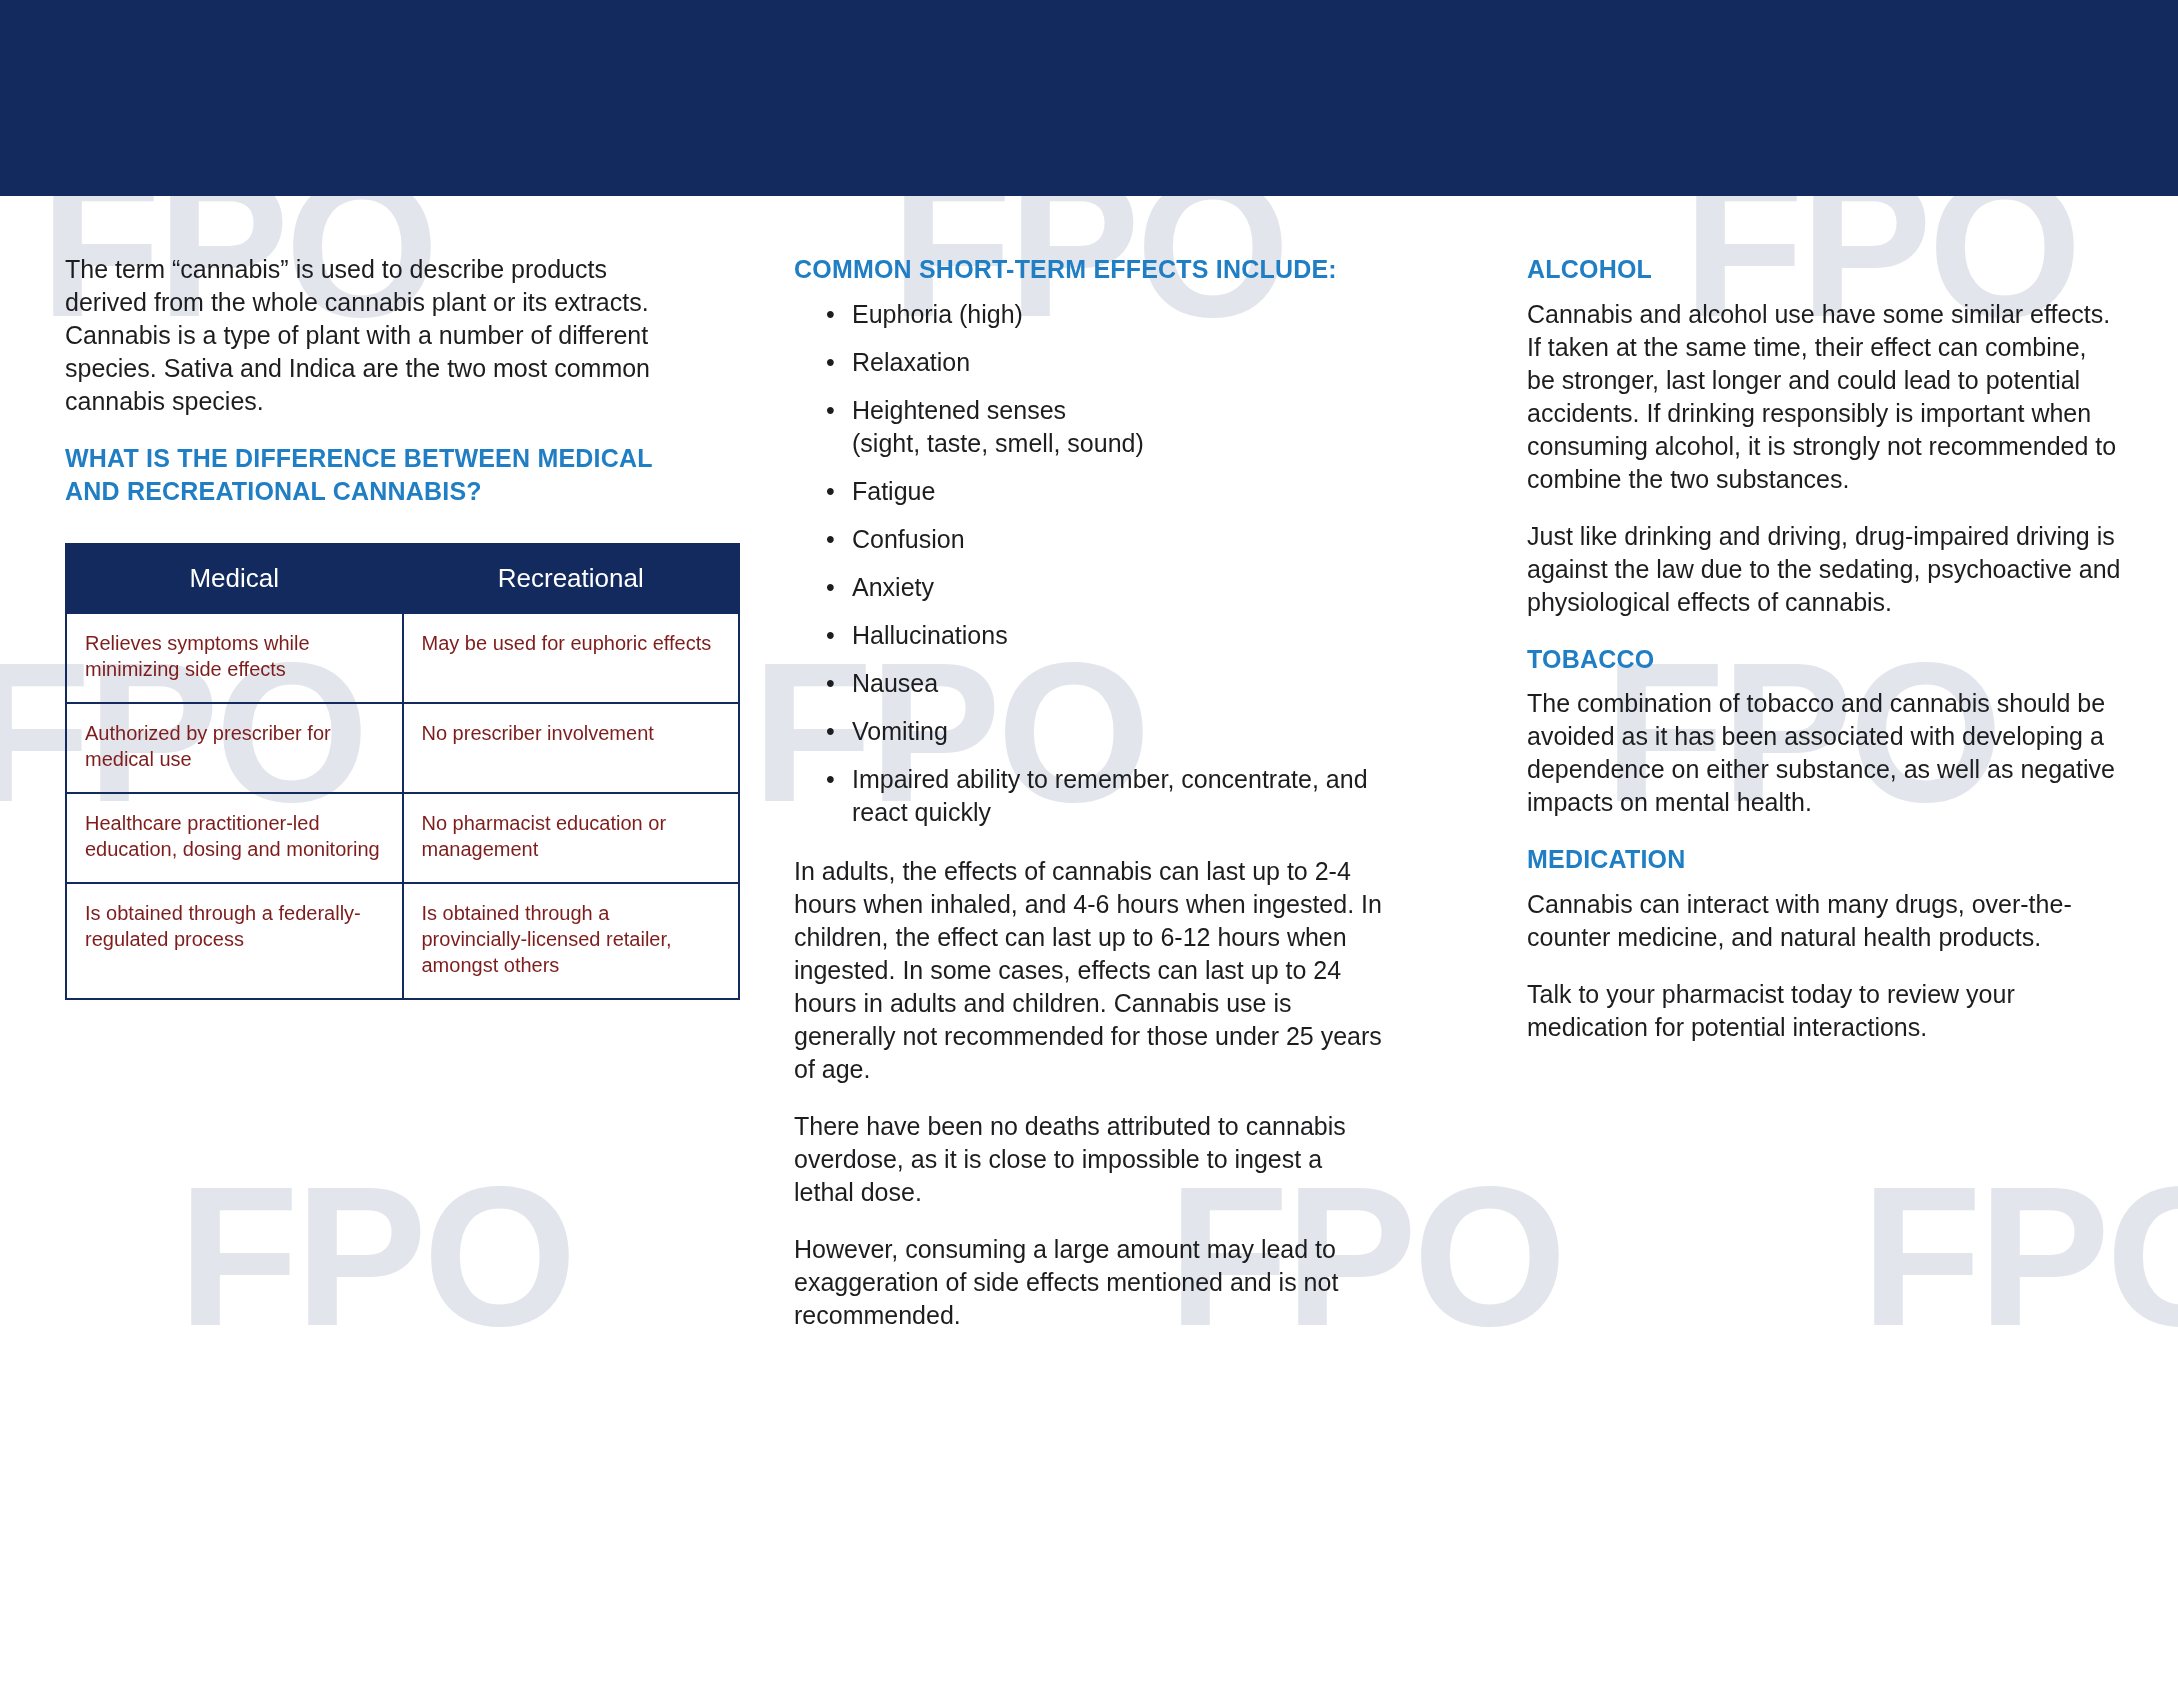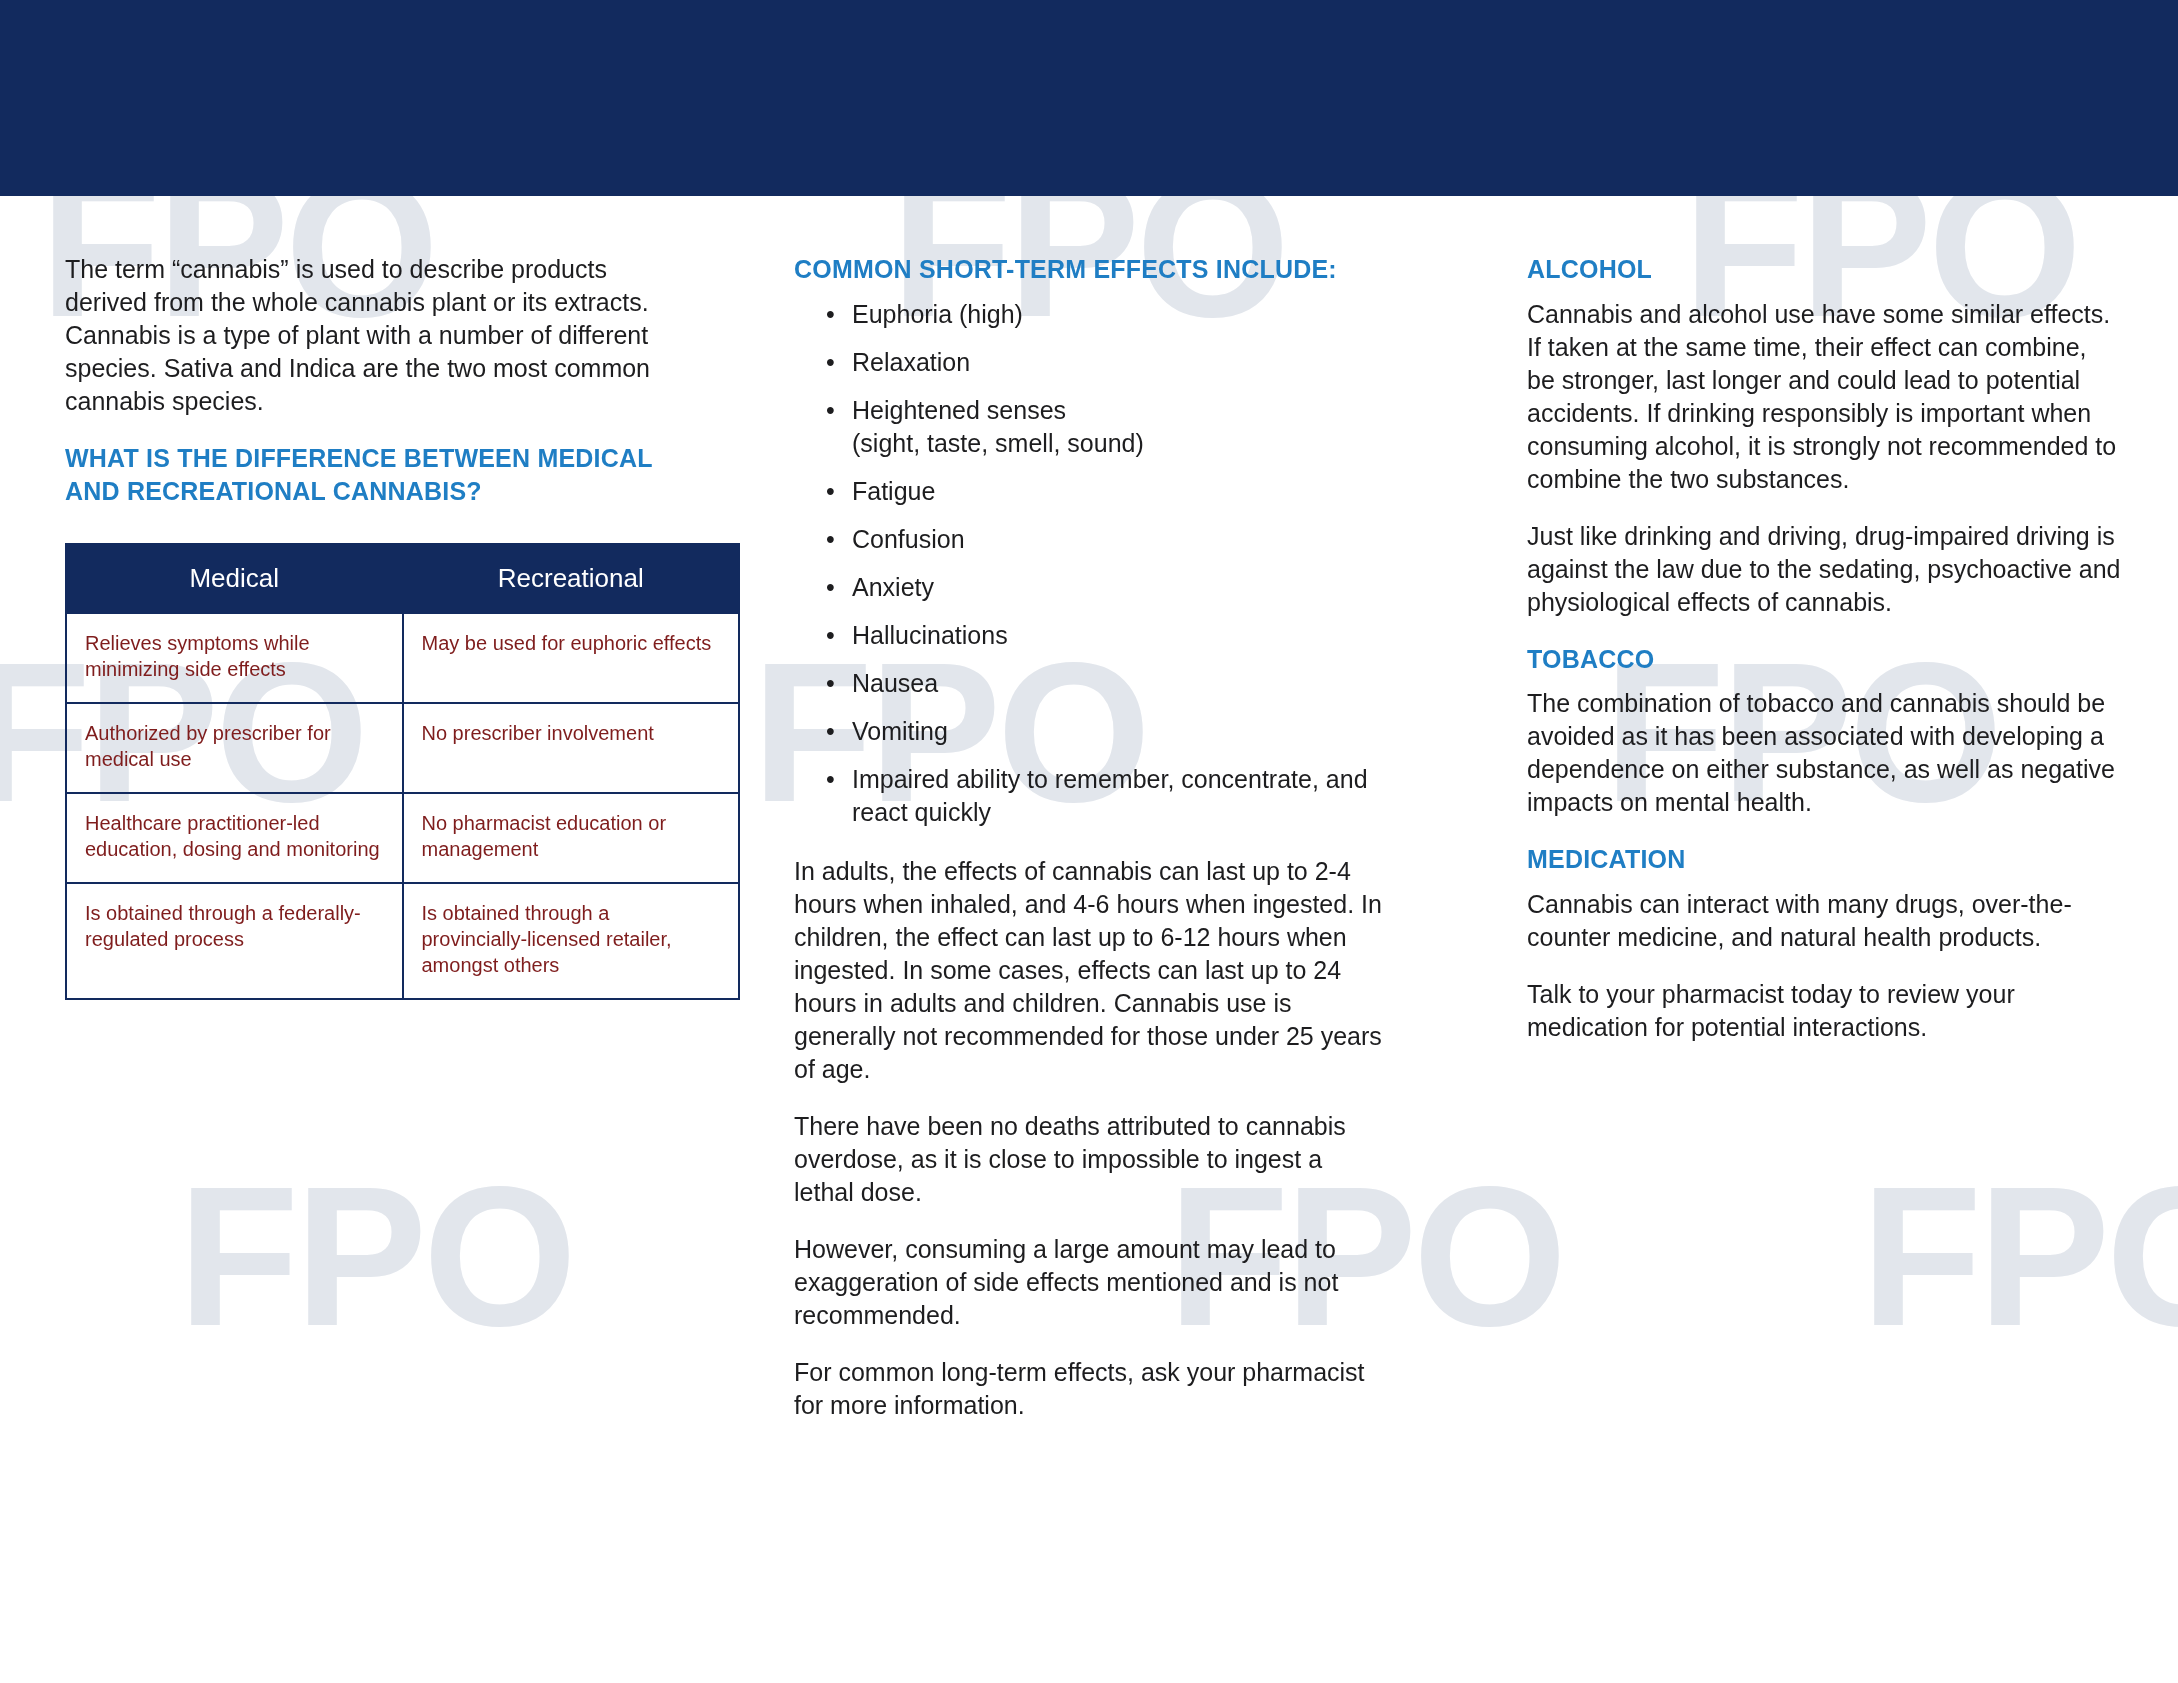--- a/index.html
+++ b/index.html
@@ -219,21 +219,20 @@
         <li style="white-space:pre-line">Confusion</li>
         <li style="white-space:pre-line">Anxiety</li>
         <li style="white-space:pre-line">Hallucinations</li>
         <li style="white-space:pre-line">Nausea</li>
         <li style="white-space:pre-line">Vomiting</li>
         <li style="white-space:pre-line">Impaired ability to remember, concentrate, and react quickly</li>
       </ul>
       <p class="body">In adults, the effects of cannabis can last up to 2-4 hours when inhaled, and 4-6 hours when ingested. In children, the effect can last up to 6-12 hours when ingested. In some cases, effects can last up to 24 hours in adults and children. Cannabis use is generally not recommended for those under 25 years of age.</p>
       <p class="body">There have been no deaths attributed to cannabis overdose, as it is close to impossible to ingest a lethal dose.</p>
       <p class="body">However, consuming a large amount may lead to exaggeration of side effects mentioned and is not recommended.</p>
-      <p class="body">For common long-term effects, ask your pharmacist for more information.</p>
     </div>
 
     <div class="col col3">
       <h3 class="sub first">ALCOHOL</h3>
       <p class="body">Cannabis and alcohol use have some similar effects. If taken at the same time, their effect can combine, be stronger, last longer and could lead to potential accidents. If drinking responsibly is important when consuming alcohol, it is strongly not recommended to combine the two substances.</p>
       <p class="body">Just like drinking and driving, drug-impaired driving is against the law due to the sedating, psychoactive and physiological effects of cannabis.</p>
 
       <h3 class="sub">TOBACCO</h3>
       <p class="body">The combination of tobacco and cannabis should be avoided as it has been associated with developing a dependence on either substance, as well as negative impacts on mental health.</p>
 

